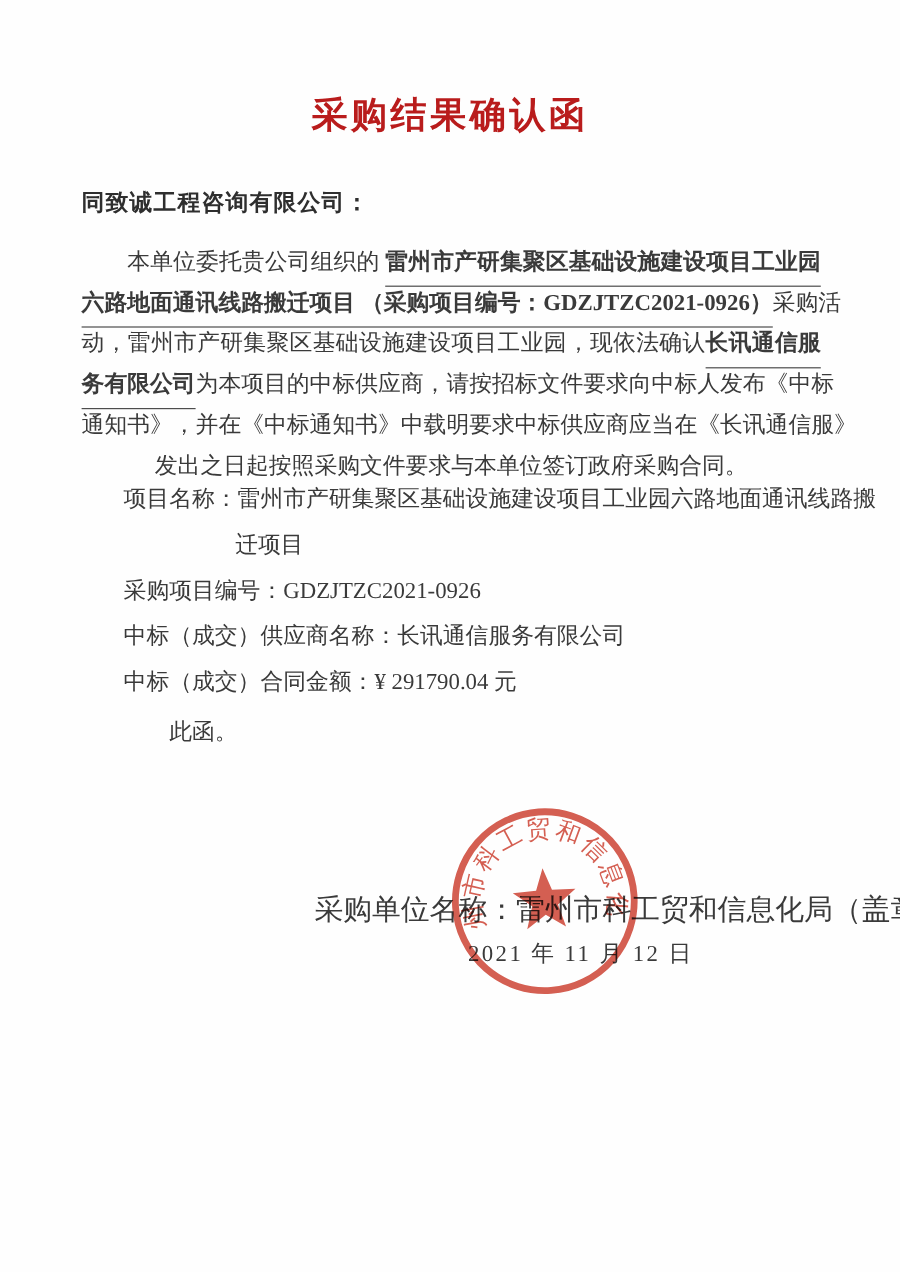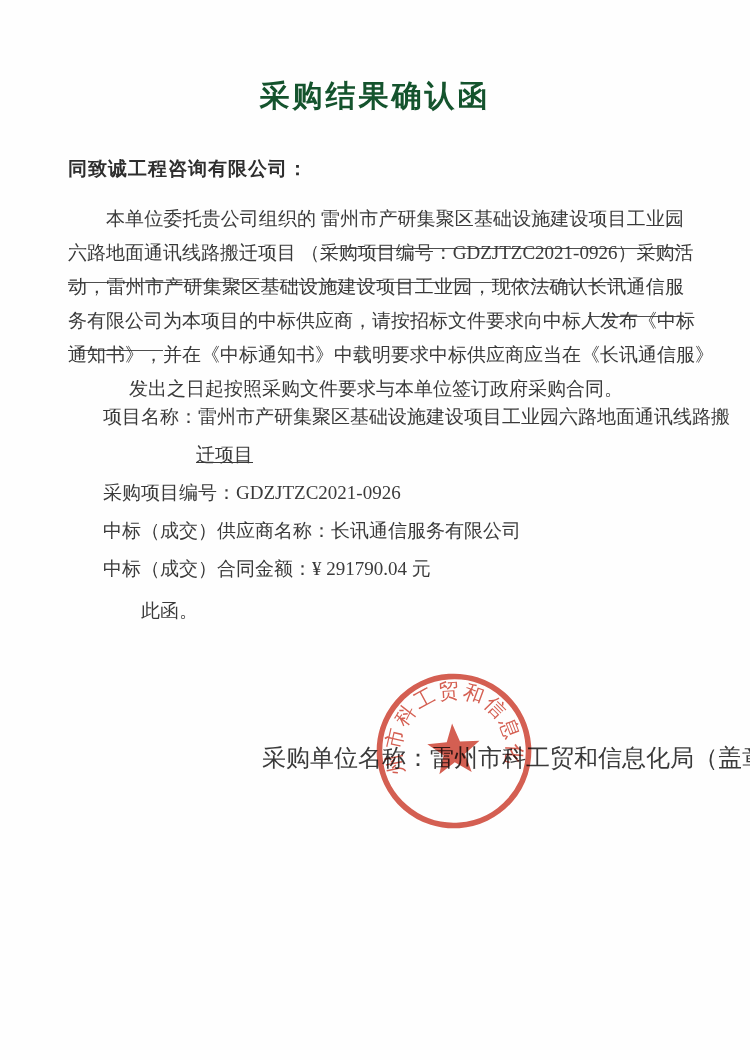--- a/index.html
+++ b/index.html
@@ -15,21 +15,21 @@
   }
   .doc-title {
     position: absolute;
     top: 76px;
     left: 0;
     width: 100%;
     text-align: center;
     font-size: 30px;
     font-weight: 600;
     letter-spacing: 3px;
-    color: #14532d;
+    color: #b91c1c;
   }
   .addressee {
     position: absolute;
     top: 156px;
     left: 68px;
     font-size: 19px;
     font-weight: 700;
     color: #2e2e2e;
     font-family: "Liberation Sans", "DejaVu Sans", sans-serif;
     letter-spacing: 1px;
@@ -48,37 +48,38 @@
     white-space: nowrap;
     text-align: center;
   }
   .jl {
     text-align: justify;
     text-align-last: justify;
   }
   .indent2 { text-indent: 38px; }
   .u {
     border-bottom: 1.5px solid #4d4d4d;
-    padding-bottom: 19px;
+    padding-bottom: 9px;
+    font-weight: bold;
   }
   .fields {
     position: absolute;
     top: 398px;
     left: 68px;
     width: 616px;
     font-size: 19px;
     color: #3a3a3a;
     margin-left: 35px;
   }
   .fline {
     height: 38px;
     line-height: 38px;
     white-space: nowrap;
   }
-  .wrap-indent { padding-left: 93px; text-decoration: underline; }
+  .wrap-indent { padding-left: 93px; }
   .closing { margin-top: 4px; text-indent: 38px; }
   .sig-name {
     position: absolute;
     top: 742px;
     left: 262px;
     font-size: 24px;
     color: #3a3a3a;
     white-space: nowrap;
     text-align: center;
   }
@@ -125,20 +126,21 @@
   <div class="fields">
     <div class="fline jl">项目名称：雷州市产研集聚区基础设施建设项目工业园六路地面通讯线路搬</div>
     <div class="fline wrap-indent">迁项目</div>
     <div class="fline">采购项目编号：GDZJTZC2021-0926</div>
     <div class="fline">中标（成交）供应商名称：长讯通信服务有限公司</div>
     <div class="fline">中标（成交）合同金额：¥ 291790.04 元</div>
     <div class="fline closing">此函。</div>
   </div>
 
   <div class="sig-name">采购单位名称：雷州市科工贸和信息化局（盖章）</div>
+  <div class="sig-date">2021 年 11 月 12 日</div>
 
   <div class="stamp">
     <svg viewBox="0 0 200 200" xmlns="http://www.w3.org/2000/svg">
       <circle cx="100" cy="100" r="92" fill="none" stroke="#cc3b2b" stroke-width="7"></circle>
       <polygon points="100,66 108.2,88.7 132.3,89.5 113.3,104.3 120,127.5 100,114 80,127.5 86.7,104.3 67.7,89.5 91.8,88.7" fill="#cc3b2b"></polygon>
       <path id="stamp-arc" d="M 40.2 127.9 A 66 66 0 1 1 159.8 127.9" fill="none" stroke="none"></path>
       <text font-size="25" fill="#cc3b2b" letter-spacing="3" font-family="Liberation Serif, DejaVu Serif, serif">
         <textPath href="#stamp-arc" startOffset="50%" text-anchor="middle">雷州市科工贸和信息化局</textPath>
       </text>
     </svg>

